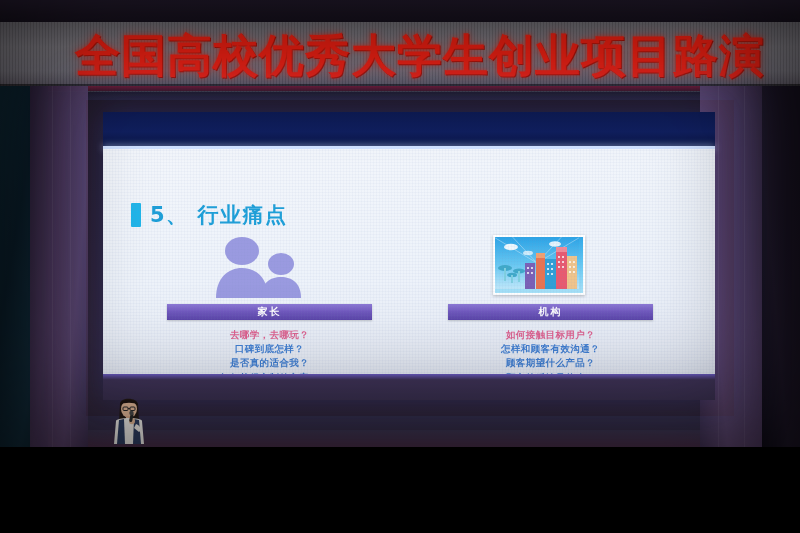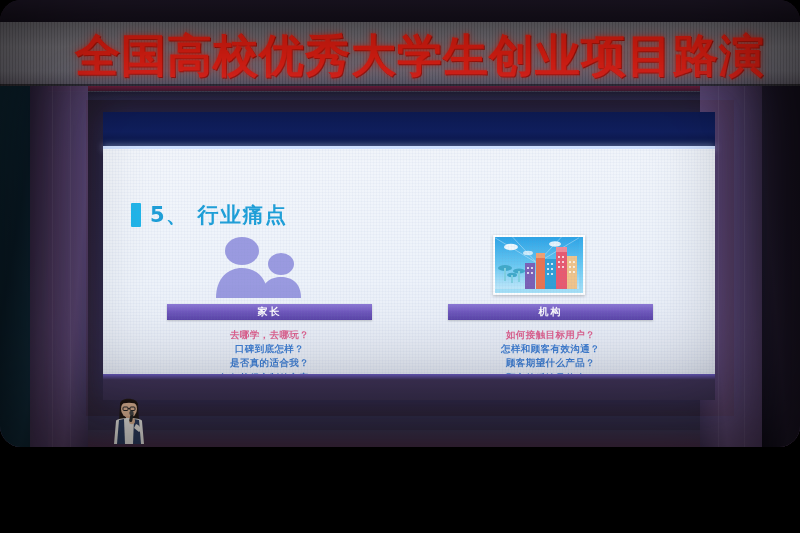--- a/index.html
+++ b/index.html
@@ -1,21 +1,20 @@
 <!DOCTYPE html>
 <html><head>
 <meta charset="utf-8">
 <style>
   html,body{margin:0;padding:0;background:#000;}
   body{font-family:"DejaVu Sans","Liberation Sans",sans-serif;}
 
   #stage{
     position:relative;width:800px;height:447px;overflow:hidden;
     background:#120a14;
-    border-radius:21px;
   }
 
   
   .hall-top{
     position:absolute;left:0;top:0;width:800px;height:26px;
     background:linear-gradient(180deg,#241c2e 0%,#1b1422 55%,#15101c 100%);
   }
   .banner-wall{
     position:absolute;left:0;top:22px;width:800px;height:70px;
     background:linear-gradient(180deg,#6e6b72 0%,#7d7a81 35%,#74717a 70%,#4c4652 100%);

